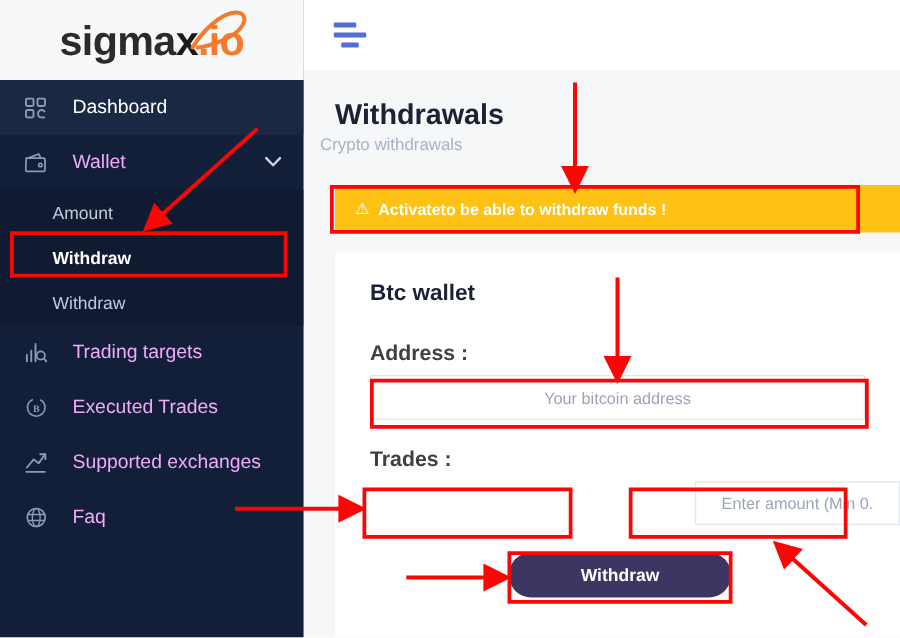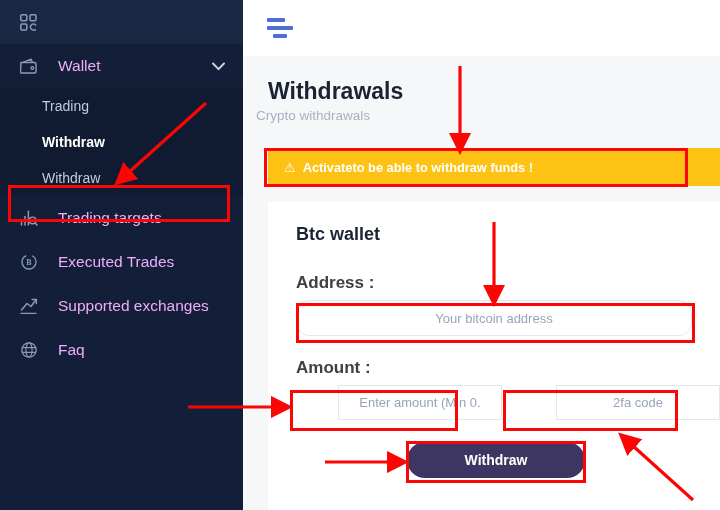--- a/index.html
+++ b/index.html
@@ -89,21 +89,21 @@
   }
   .card-title{margin:22px 0 0 28px;font-size:18px;font-weight:700;color:#1b2233;}
   .field-label{margin:28px 0 7px 28px;font-size:17px;font-weight:700;color:#404040;}
   .field-label.amt{margin-top:22px;}
 
   .input{
     box-sizing:border-box;background:#ffffff;border:1px solid #e3e6ee;
     display:flex;align-items:center;justify-content:center;
     font-size:13px;color:#9aa4b8;cursor:text;
   }
-  .addr-input{margin-left:28px;width:396px;height:36px;border-radius:13px;}
+  .addr-input{margin-left:28px;width:396px;height:36px;}
   .row{display:flex;margin-left:28px;justify-content:flex-end;}
   .amt-input{width:164px;height:35px;}
   .tfa-input{width:164px;height:35px;margin-left:54px;}
 
   .withdraw-btn{
     position:absolute;left:139px;top:240px;width:178px;height:36px;
     background:#3d3663;border-radius:18px;color:#ffffff;font-size:14px;
     font-weight:700;display:flex;align-items:center;justify-content:center;
     cursor:pointer;
   }
@@ -113,53 +113,62 @@
   .abox{border:3px solid #fb0505;box-sizing:border-box;}
   svg.arrow{position:absolute;overflow:visible;pointer-events:none;}
 </style>
 </head>
 <body>
 
 <div id="app">
 
   <div class="sidebar">
 
+    <div class="logo-area">
+      <div class="logo-text">
+        <span>sigma</span><span class="logo-x">x</span><span class="logo-dot">.io</span>
+        <svg class="logo-swoosh" viewBox="0 0 52 34">
+          <path d="M6 31 C 14 18, 28 4, 40 3 C 48 2.5, 50 9, 44 16 C 38 23, 22 30, 10 31" fill="none" stroke="#f47b2a" stroke-width="3.2" stroke-linecap="round"></path>
+        </svg>
+      </div>
+    </div>
 
     <div class="nav">
 
       <div class="nav-item active">
         <span class="nav-ico">
           <svg width="17" height="17" viewBox="0 0 17 17">
             <rect x="0.8" y="0.8" width="6" height="6" rx="1.2" fill="none" stroke="#9fb0cc" stroke-width="1.5"></rect>
             <rect x="10" y="0.8" width="6" height="6" rx="1.2" fill="none" stroke="#9fb0cc" stroke-width="1.5"></rect>
             <rect x="0.8" y="10" width="6" height="6" rx="1.2" fill="none" stroke="#9fb0cc" stroke-width="1.5"></rect>
             <path d="M16 11.6 a3 3 0 1 0 -3 4.4 h3" fill="none" stroke="#9fb0cc" stroke-width="1.5"></path>
           </svg>
         </span>
+        <span class="nav-label">Dashboard</span>
       </div>
 
       <div class="nav-item">
         <span class="nav-ico">
           <svg width="18" height="17" viewBox="0 0 18 17">
             <path d="M1 4.5 h13.5 a1.5 1.5 0 0 1 1.5 1.5 v7.5 a1.5 1.5 0 0 1 -1.5 1.5 h-13 a1 1 0 0 1 -1 -1 z" fill="none" stroke="#9fb0cc" stroke-width="1.4"></path>
             <path d="M3 4.3 L11 1.2 L12.4 4.3" fill="none" stroke="#9fb0cc" stroke-width="1.4" stroke-linejoin="round"></path>
             <circle cx="12.3" cy="10" r="1.4" fill="none" stroke="#9fb0cc" stroke-width="1.3"></circle>
           </svg>
         </span>
         <span class="nav-label">Wallet</span>
         <span class="chev">
           <svg width="13" height="9" viewBox="0 0 13 9">
             <path d="M1 1.5 L6.5 7.2 L12 1.5" fill="none" stroke="#e4e9f2" stroke-width="1.9" stroke-linecap="round" stroke-linejoin="round"></path>
           </svg>
         </span>
       </div>
 
       <div class="submenu">
         <div class="sub-item">
-          <span>Trading</span>
+          <span>Amount</span>
         </div>
         <div class="sub-item selected">
           <span>Withdraw</span>
         </div>
         <div class="sub-item">
           <span>Withdraw</span>
         </div>
       </div>
 
       <div class="nav-item">
@@ -227,24 +236,23 @@
       <span>Activate</span>
       <span>to be able to withdraw funds !</span>
     </div>
 
     <div class="card">
       <div class="card-title">Btc wallet</div>
 
       <div class="field-label">Address :</div>
       <div class="input addr-input">Your bitcoin address</div>
 
-      <div class="field-label amt">Amount :</div>
+      <div class="field-label amt">Trades :</div>
       <div class="row">
         <div class="input amt-input">Enter amount (Min 0.</div>
-        <div class="input tfa-input">2fa code</div>
       </div>
 
       <div class="withdraw-btn">Withdraw</div>
     </div>
   </div>
 
   <div class="ann abox" style="left:8px;top:185px;width:222px;height:37px;"></div>
   <div class="ann abox" style="left:264px;top:148px;width:424px;height:39px;"></div>
   <div class="ann abox" style="left:296px;top:303px;width:399px;height:40px;"></div>
   <div class="ann abox" style="left:290px;top:390px;width:168px;height:41px;"></div>

